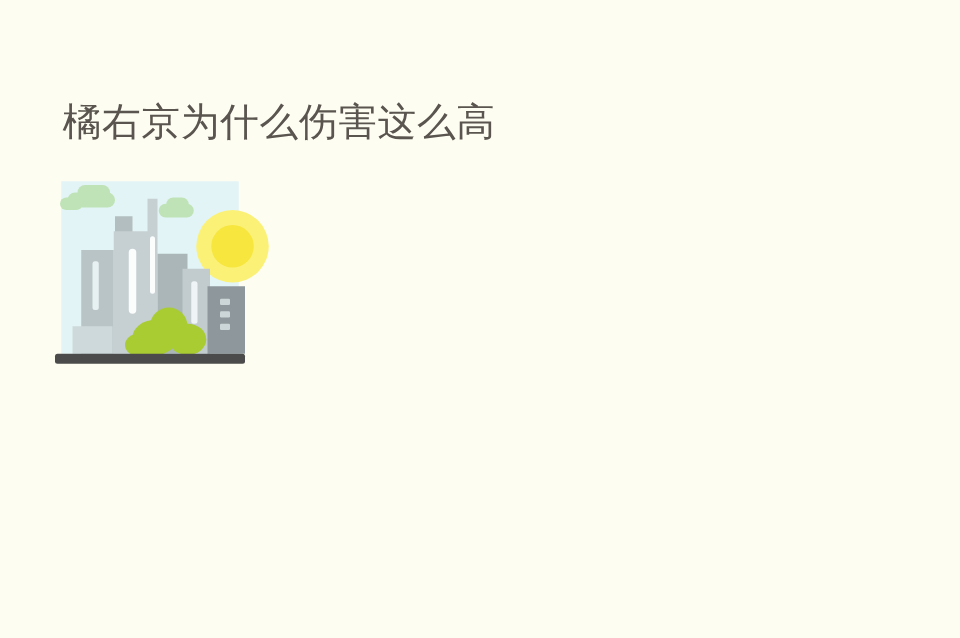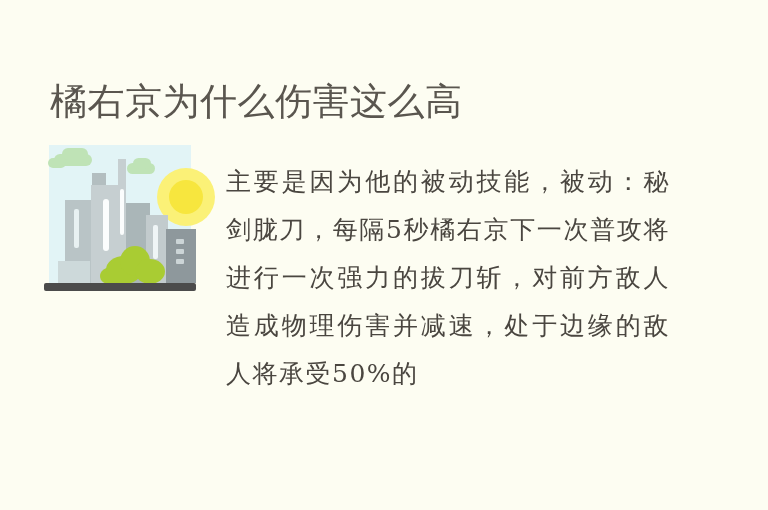--- a/index.html
+++ b/index.html
@@ -20,21 +20,21 @@
     width: 768px;
     height: 510px;
     background: #fdfdf2;
   }
 
   
   .article-title {
     position: absolute;
     left: 50px;
     top: 56px;
-    font-size: 37px;
+    font-size: 31px;
     line-height: 42px;
     letter-spacing: 0.5px;
     color: #5a564f;
     font-weight: 400;
     white-space: nowrap;
   }
 
   
   .thumb {
     position: absolute;
@@ -220,15 +220,14 @@
     <div class="win-dot d3"></div>
 
     <div class="bush bush-4"></div>
     <div class="bush bush-1"></div>
     <div class="bush bush-2"></div>
     <div class="bush bush-3"></div>
 
     <div class="ground"></div>
   </div>
 
-  <div class="body-copy">主要是因为他的被动技能，被动：秘剑胧刀，每隔5秒橘右京下一次普攻将进行一次强力的拔刀斩，对前方敌人造成物理伤害并减速，处于边缘的敌人将承受50%的</div>
 
 </div>
 
 </body></html>

